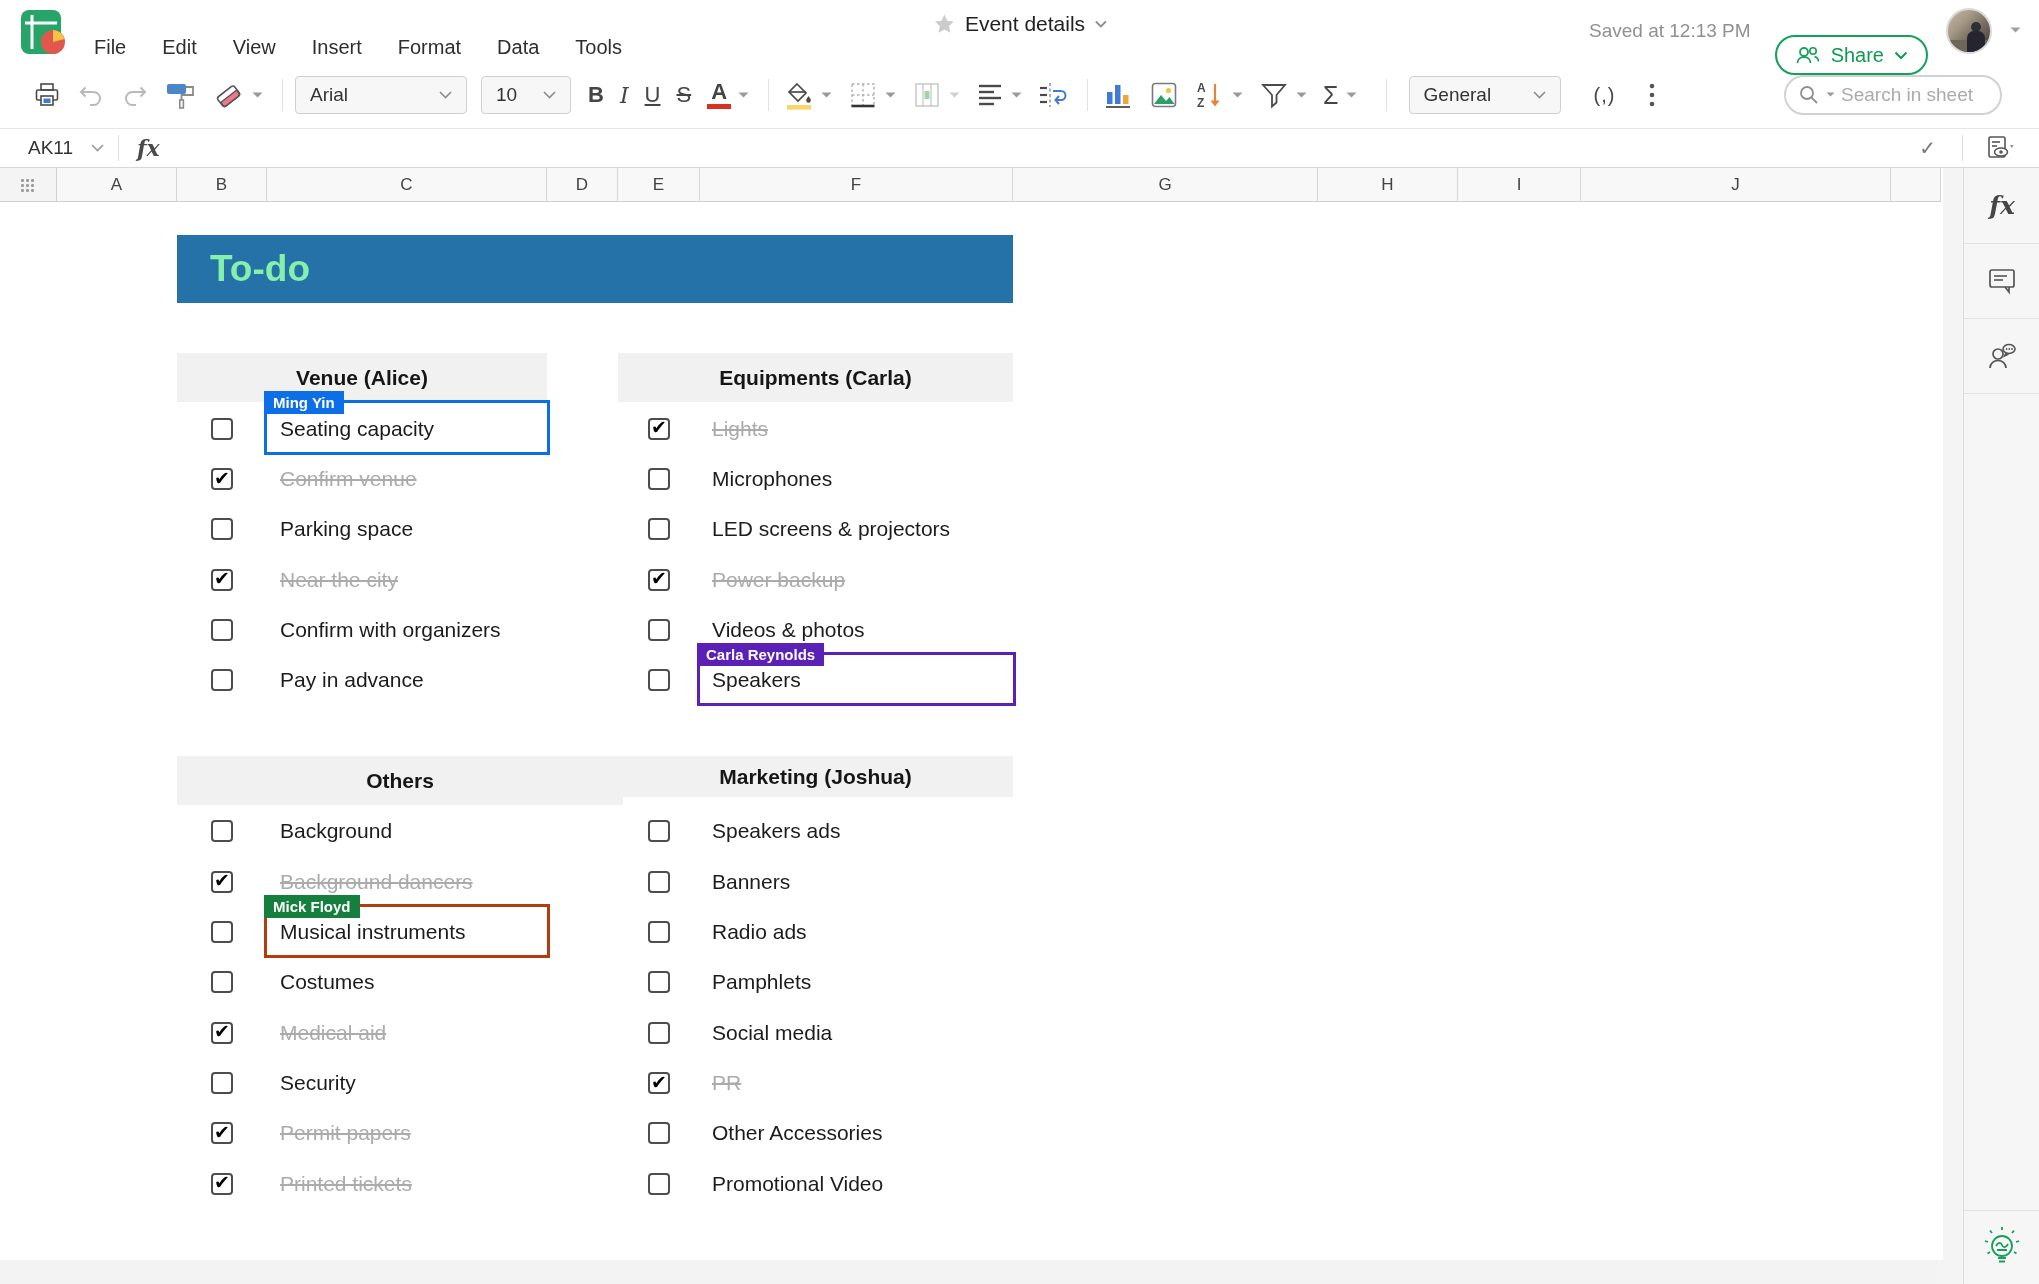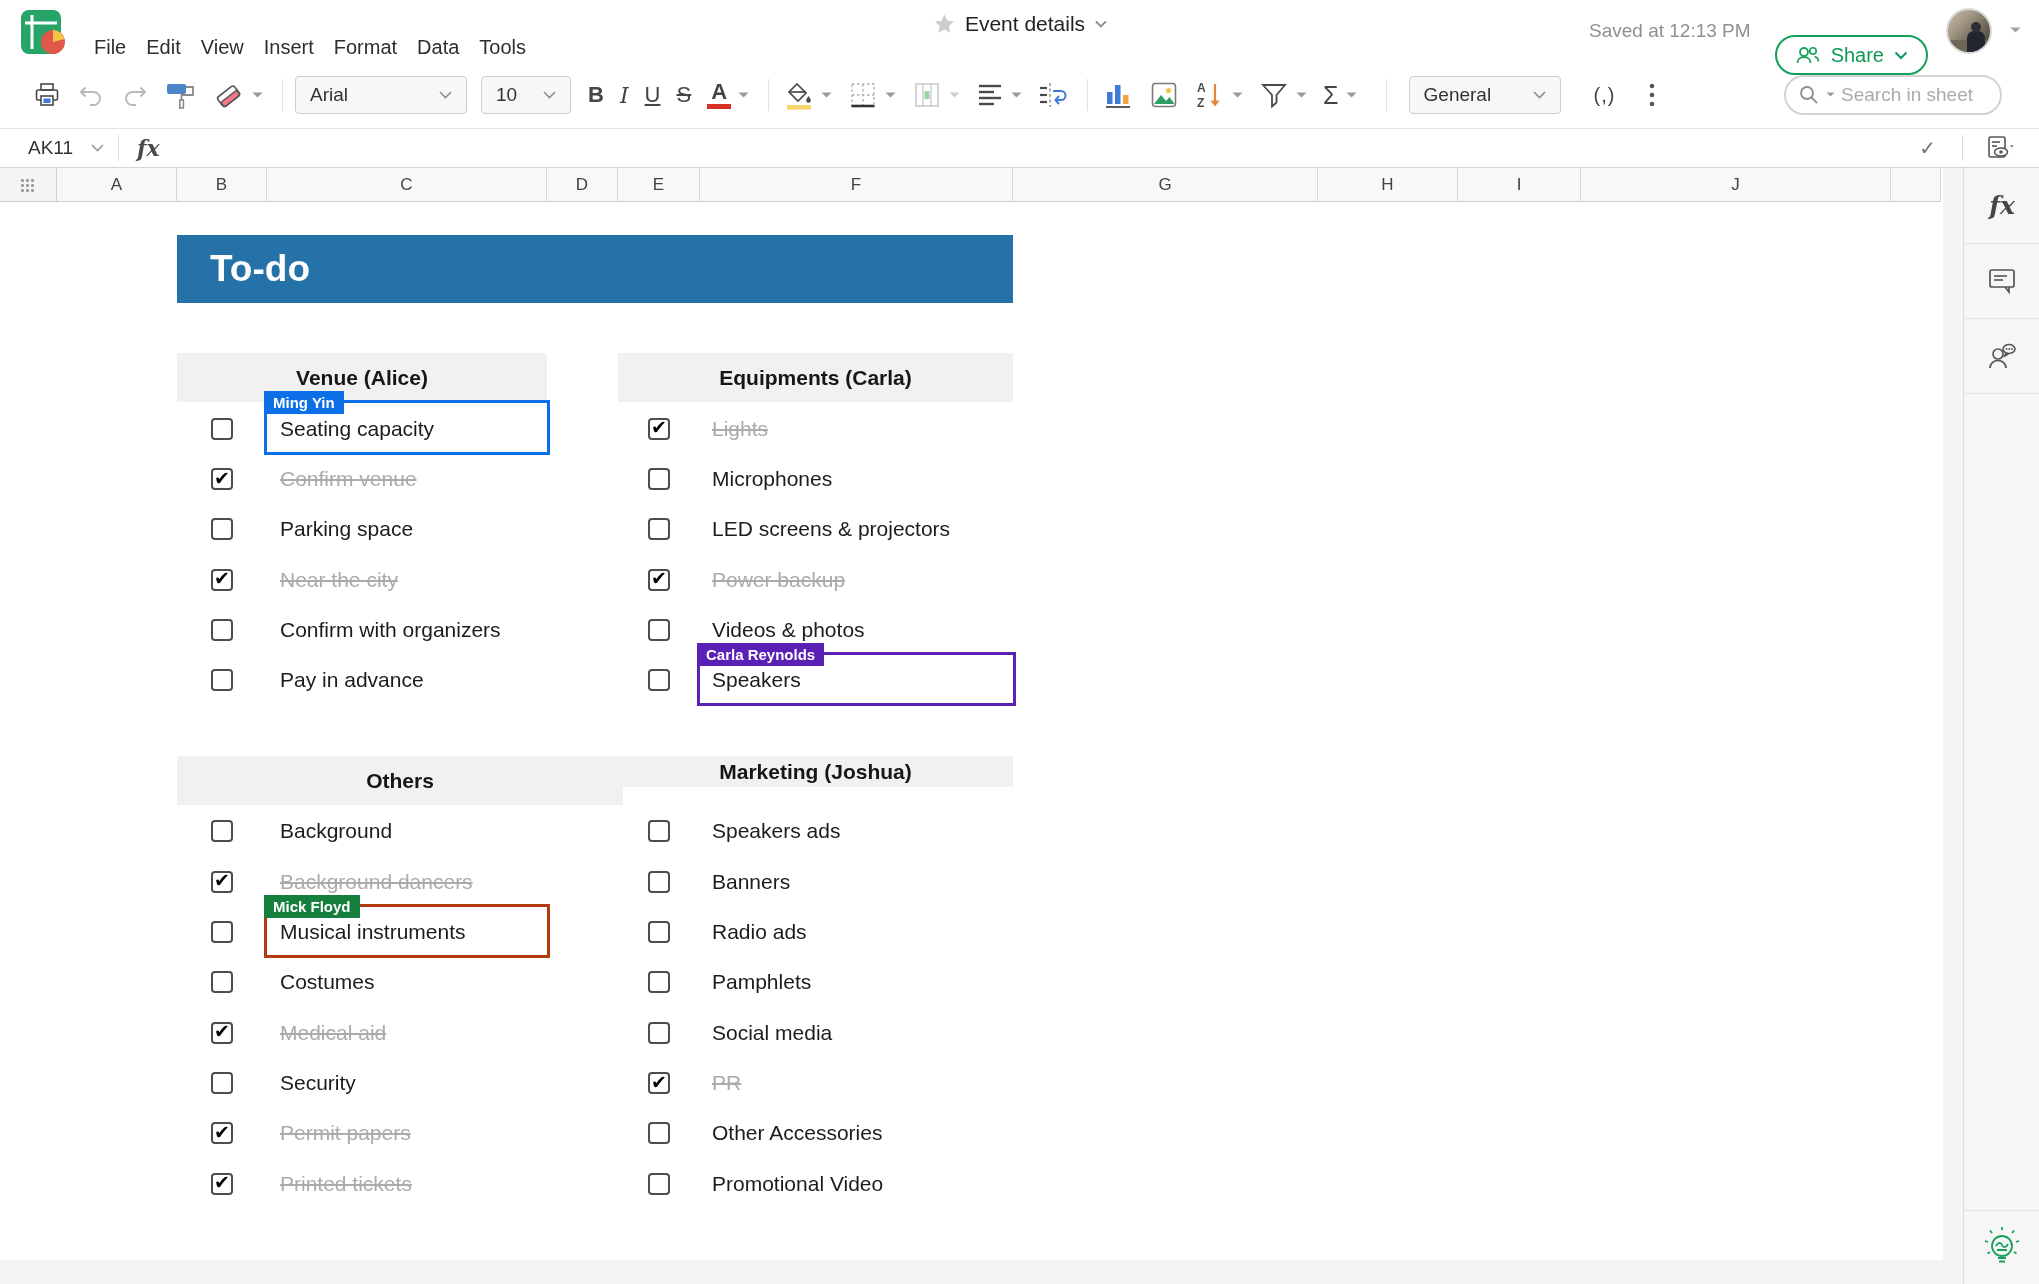--- a/index.html
+++ b/index.html
@@ -2,21 +2,21 @@
 <html><head>
 <meta charset="utf-8">
 <style>
   * { margin:0; padding:0; box-sizing:border-box; }
   html,body { width:2039px; height:1284px; overflow:hidden; background:#fff;
     font-family:"Liberation Sans","DejaVu Sans",sans-serif; }
   svg { display:block; }
   
   .topbar { position:absolute; left:0; top:0; width:2039px; height:62px; background:#fff; }
   .logo { position:absolute; left:20px; top:9px; width:46px; height:46px; }
-  .menus { position:absolute; left:94px; top:36px; display:flex; gap:20px; font-size:20px; color:#2e2e2e; }
+  .menus { position:absolute; left:94px; top:36px; display:flex; gap:36px; font-size:20px; color:#2e2e2e; }
   .menus .mi { cursor:default; }
   .doc-title { position:absolute; left:50%; top:12px; transform:translateX(-50%); display:flex; align-items:center; gap:9px; }
   .doc-title .t { font-size:21px; color:#222; }
   .top-right { position:absolute; right:18px; top:0; height:62px; display:flex; align-items:center; gap:18px; }
   .saved { font-size:19px; color:#909090; margin-right:6px; }
   .share-btn { display:flex; align-items:center; gap:10px; border:2px solid #15A15B; border-radius:22px;
     height:40px; padding:0 18px; color:#0E9A53; font-size:20px; background:#fff;margin-top:48px; }
   .avatar { width:46px; height:46px; border-radius:50%; border:2px solid #d9d9d9; position:relative; overflow:hidden;
     background: linear-gradient(135deg,#c3b8a6 0%,#a89c88 30%,#7d7466 55%,#565049 80%,#3c3834 100%); }
   .avatar .fig { position:absolute; right:5px; top:12px; width:18px; height:30px; }
@@ -47,21 +47,21 @@
      display:flex; align-items:center; justify-content:center; }
   .corner { position:absolute; left:0; top:0; width:57px; height:33px; border-right:1px solid #cfcfcf; background:#f4f4f4; }
   .corner .dots { position:absolute; left:21px; top:11px; width:2.5px; height:2.5px; border-radius:50%; background:#9a9a9a;
      box-shadow: 5px 0 #9a9a9a, 10px 0 #9a9a9a, 0 5px #9a9a9a, 5px 5px #9a9a9a, 10px 5px #9a9a9a, 0 10px #9a9a9a, 5px 10px #9a9a9a, 10px 10px #9a9a9a; }
   .rowhdrs { position:absolute; left:0; top:202px; width:57px; }
   .rowhdrs .cell { position:absolute; left:0; width:56px; border-bottom:1px solid #d6d6d6; border-right:1px solid #cfcfcf;
      background:#f8f8f8; color:#3d3d3d; font-size:17px; display:flex; align-items:center; justify-content:center; }
   .rowhdrs .cell.hl { background:#e2e2e2; }
   
   .canvas { position:absolute; left:0; top:202px; width:1943px; height:1058px; background:#fff; overflow:visible; }
-  .banner { position:absolute; display:flex; align-items:center; color:#ffffff; font-weight:bold; font-size:37px; padding-left:33px; }
+  .banner { position:absolute; display:flex; align-items:center; color:#86efac; font-weight:bold; font-size:37px; padding-left:33px; }
   .band { position:absolute; background:#f1f1f1; display:flex; align-items:center; justify-content:center;
      font-weight:bold; font-size:21px; color:#161616; }
   .cb { position:absolute; width:22px; height:22px; border:2px solid #4d4d4d; border-radius:4px; background:#fff;
      display:flex; align-items:center; justify-content:center; }
   .cb.checked:after { content:"\2714"; font-size:19px; font-weight:900; color:#000; margin-top:-2px; }
   .itemtext { position:absolute; font-size:21px; color:#1c1c1c; white-space:nowrap; display:flex; align-items:center; }
   .itemtext.struck { color:#ababab; text-decoration:line-through; }
   .hlbox { position:absolute; border-style:solid; border-width:3px; background:transparent; }
   .tag { position:absolute; color:#fff; font-size:15px; font-weight:bold; height:23px; line-height:23px; padding:0 9px; white-space:nowrap; }
   .belowgrid { position:absolute; left:0; top:1260px; width:1943px; height:24px; background:#f3f3f3; }
@@ -434,21 +434,21 @@
     <div class="cb" style="left: 211px; top: 769px;"></div>
     <div class="itemtext" style="left: 280px; top: 755px; height: 50px;">Costumes</div>
     <div class="cb checked" style="left: 211px; top: 819.5px;"></div>
     <div class="itemtext struck" style="left: 280px; top: 805px; height: 51px;">Medical aid</div>
     <div class="cb" style="left: 211px; top: 870px;"></div>
     <div class="itemtext" style="left: 280px; top: 856px; height: 50px;">Security</div>
     <div class="cb checked" style="left: 211px; top: 920px;"></div>
     <div class="itemtext struck" style="left: 280px; top: 906px; height: 50px;">Permit papers</div>
     <div class="cb checked" style="left: 211px; top: 970.5px;"></div>
     <div class="itemtext struck" style="left: 280px; top: 956px; height: 51px;">Printed tickets</div>
-    <div class="band" style="left: 618px; width: 395px; top: 554px; height: 31px;">Marketing (Joshua)</div>
+    <div class="band" style="left: 618px; width: 395px; top: 554px; height: 41px;">Marketing (Joshua)</div>
     <div class="cb" style="left: 648px; top: 618px;"></div>
     <div class="itemtext" style="left: 712px; top: 604px; height: 50px;">Speakers ads</div>
     <div class="cb" style="left: 648px; top: 668.5px;"></div>
     <div class="itemtext" style="left: 712px; top: 654px; height: 51px;">Banners</div>
     <div class="cb" style="left: 648px; top: 719px;"></div>
     <div class="itemtext" style="left: 712px; top: 705px; height: 50px;">Radio ads</div>
     <div class="cb" style="left: 648px; top: 769px;"></div>
     <div class="itemtext" style="left: 712px; top: 755px; height: 50px;">Pamphlets</div>
     <div class="cb" style="left: 648px; top: 819.5px;"></div>
     <div class="itemtext" style="left: 712px; top: 805px; height: 51px;">Social media</div>

